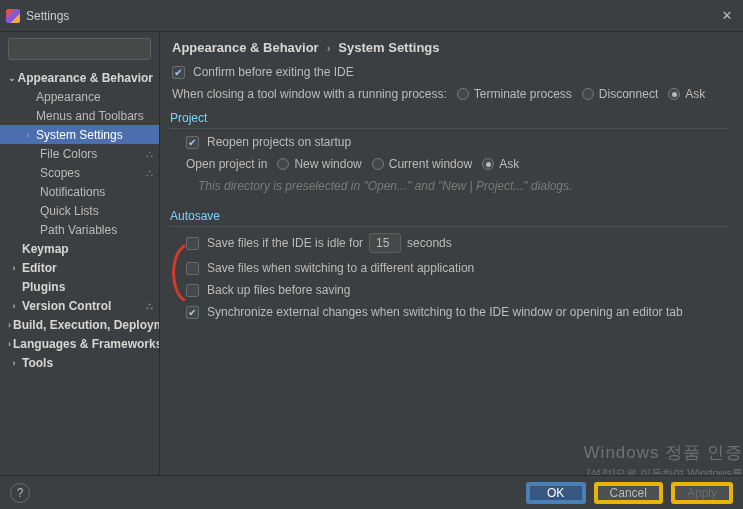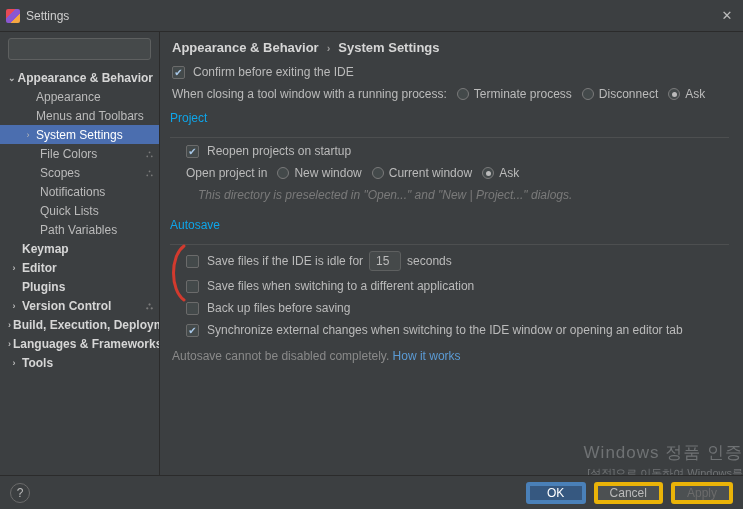--- a/index.html
+++ b/index.html
@@ -102,22 +102,22 @@
   .radio {
     width: 12px; height: 12px; border: 1px solid #7a7a7a; border-radius: 50%;
     display: inline-flex; align-items: center; justify-content: center;
     margin: 0 5px 0 10px; cursor: pointer;
     background: #43494a;
   }
   .radio.sel::before {
     content: ""; width: 5px; height: 5px; background: #bbbbbb; border-radius: 50%;
   }
   .section-title {
-    color: #0ea5e9; margin: 10px 0 6px -2px; font-size: 12px;
-    border-bottom: 1px solid #4d4f50; padding-bottom: 12px;
+    color: #7dd3fc; margin: 10px 0 6px -2px; font-size: 12px;
+    border-bottom: 1px solid #4d4f50; padding-bottom: 3px;
   }
   .indent { margin-left: 14px; }
   .textfield {
     background: #45494a; border: 1px solid #5e6060; height: 20px;
     color: #bbbbbb; padding: 0 6px; border-radius: 3px;
     font-size: 12px;
   }
   .textfield.wide { width: 250px; }
   .textfield.tiny { width: 32px; text-align: left; margin: 0 6px; }
   .hint { color: #7a7a7a; font-style: italic; margin: 4px 0 0 26px; font-size: 12px; }
@@ -301,25 +301,20 @@
     </div>
     <div class="row indent">
       <span class="chk"></span>
       <span>Back up files before saving</span>
     </div>
     <div class="row indent">
       <span class="chk checked"></span>
       <span>Synchronize external changes when switching to the IDE window or opening an editor tab</span>
     </div>
 
-    <div class="row" style="margin-top:12px;">
-      <span class="muted">Autosave cannot be disabled completely.</span>
-      <span>&nbsp;</span>
-      <span class="link">How it works</span>
-    </div>
   </div>
 </div>
 
 <svg class="red-arc" viewBox="0 0 24 58">
   <path d="M18 2 C 4 12, 4 46, 18 56" stroke="#d23a2e" stroke-width="3" fill="none" stroke-linecap="round"></path>
 </svg>
 
 <div class="watermark">
   <div class="w1">Windows 정품 인증</div>
   <div class="w2">

